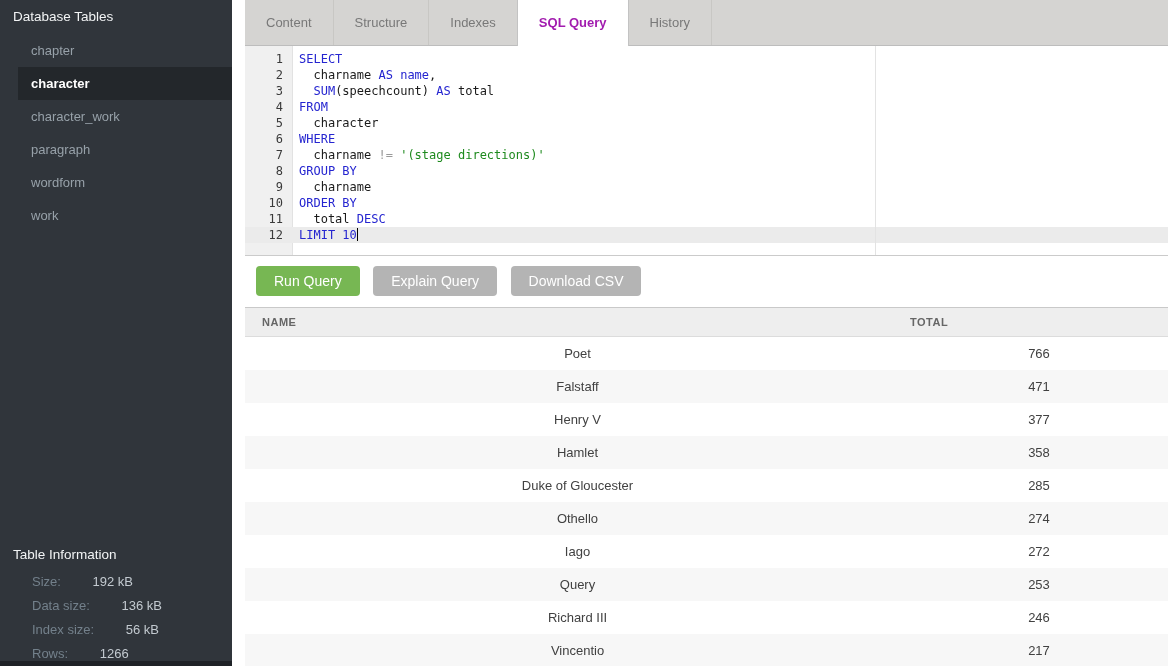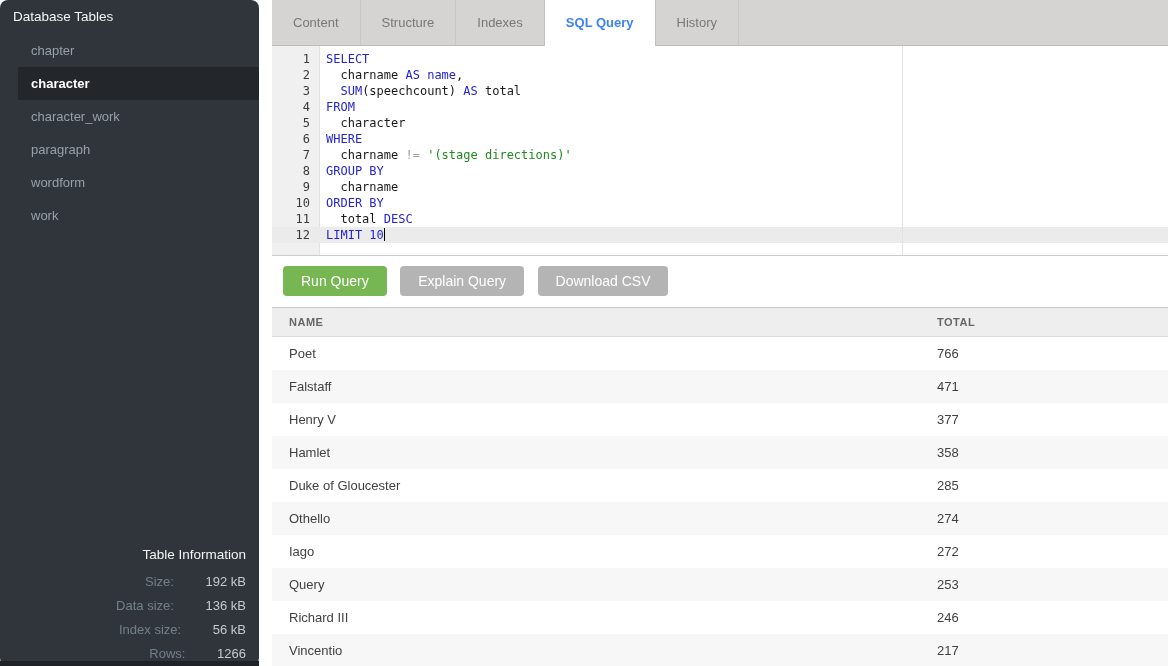--- a/index.html
+++ b/index.html
@@ -1,49 +1,49 @@
 <!DOCTYPE html>
 <html style="--run_button: #77B753; --keyword: #2525D0; --string: #1E8A1E; --sidebar_bg: #30353B; --sidebar_selected: #23272B; --current_line: #EBEBEB;"><head>
 <meta charset="utf-8">
 <style>
   * { margin:0; padding:0; box-sizing:border-box; }
   html,body { width:1168px; height:666px; overflow:hidden; background:#fff;
               font-family:"Liberation Sans", sans-serif; }
   .app { display:flex; width:1168px; height:666px; }
 
   
-  .sidebar { width:259px; flex:none; position:relative;
-             background:var(--sidebar_bg, #30353B); color:#97A1A9;border-radius:8px; }
+  .sidebar { width:232px; flex:none; position:relative;
+             background:var(--sidebar_bg, #30353B); color:#97A1A9; }
   .sidebar-title { height:34px; line-height:34px; padding:0 13px;
                    color:#F2F4F5; font-size:13.5px; }
   .table-list { list-style:none;margin-left:18px; }
   .side-item { height:33px; line-height:33px; padding:0 13px; font-size:13px;
                color:#97A1A9; cursor:pointer; white-space:nowrap; }
   .side-item.selected { background:var(--sidebar_selected, #23272B);
                         color:#FFFFFF; font-weight:bold; }
-  .table-info { position:absolute; left:0; right:0; bottom:0; height:126px;text-align:right; }
+  .table-info { position:absolute; left:0; right:0; bottom:0; height:126px; }
   .ti-title { height:30px; line-height:30px; padding:0 13px;
               color:#F2F4F5; font-size:13.5px; }
   .ti-row { height:24px; line-height:24px; padding:0 13px; font-size:13px;
             white-space:nowrap; }
   .ti-label { color:#73808B;margin-left:19px; }
   .ti-value { color:#C3CAD0;margin-left:28px; }
   .sidebar-strip { position:absolute; left:0; right:0; bottom:0; height:5px;
                    background:#1F2227; }
 
   
   .main { flex:1; display:flex; flex-direction:column; background:#fff; min-width:0;margin-left:13px; }
 
   
   .tabbar { height:46px; flex:none; background:#D5D4D2;
             border-bottom:1px solid #BDBDBD; display:flex; align-items:stretch; }
   .tab { padding:0 21px; line-height:45px; height:45px; font-size:13px;
          color:#787878; border-right:1px solid #C8C7C4; cursor:pointer;
          white-space:nowrap; }
-  .tab.active { background:#FFFFFF; color:#3b82f6; font-weight:bold;
+  .tab.active { background:#FFFFFF; color:#a21caf; font-weight:bold;
                 height:46px; border-right:1px solid #C3C3C3;
                 border-left:1px solid #C3C3C3; margin-left:-1px; }
 
   
   .editor { position:relative; height:210px; flex:none; background:#fff;
             border-bottom:1px solid #CBCBCB; padding-top:5px;
             font-family:"DejaVu Sans Mono", monospace; font-size:12px; }
   .editor .gutter-bg { position:absolute; left:0; top:0; bottom:0; width:48px;
             background:#F0F0F0; border-right:1px solid #E2E2E2; z-index:0; }
   .editor .wrap-guide { position:absolute; left:630px; top:0; bottom:0; width:1px;
@@ -71,21 +71,21 @@
 
   
   .results { flex:1; overflow:hidden; }
   table { width:100%; border-collapse:collapse; }
   thead th { background:#EEEEEE; border-top:1px solid #C9C9C9;
              border-bottom:1px solid #DCDCDC; height:29px; text-align:left;
              font-size:11px; font-weight:bold; color:#666666;
              letter-spacing:0.5px; padding:0 0 0 17px; }
   th.col-name { width:648px; }
   tbody td { height:33px; padding:0 0 0 17px; font-size:13px; color:#414141;
-             background:#FFFFFF; }
+             background:#FFFFFF;text-align:center; }
   tbody tr:nth-child(even) td { background:#F7F7F7; }
 </style>
 </head>
 <body>
 
 <div class="app">
 
   <aside class="sidebar">
     <div class="sidebar-title">Database Tables</div>
     <ul class="table-list">

